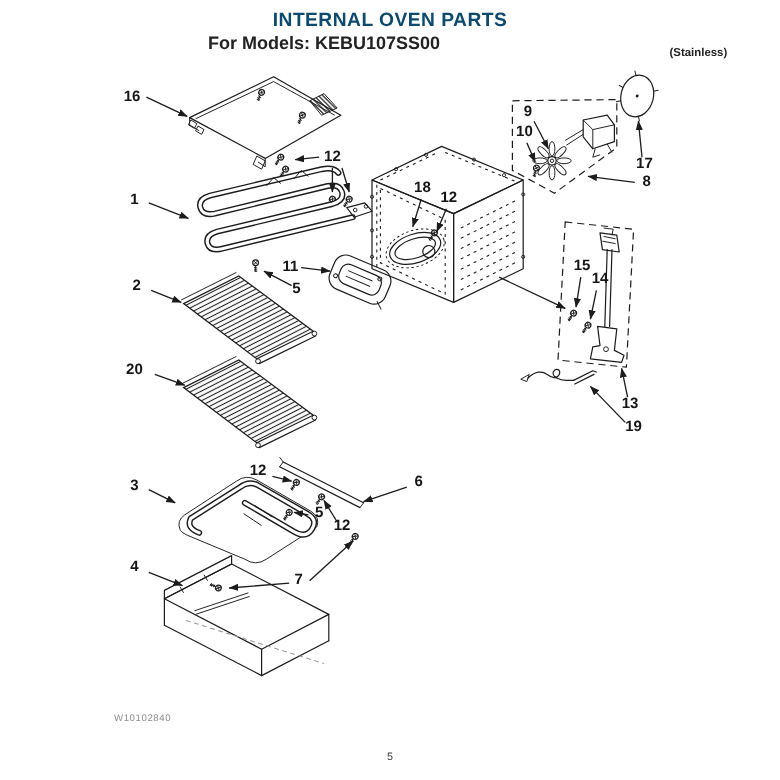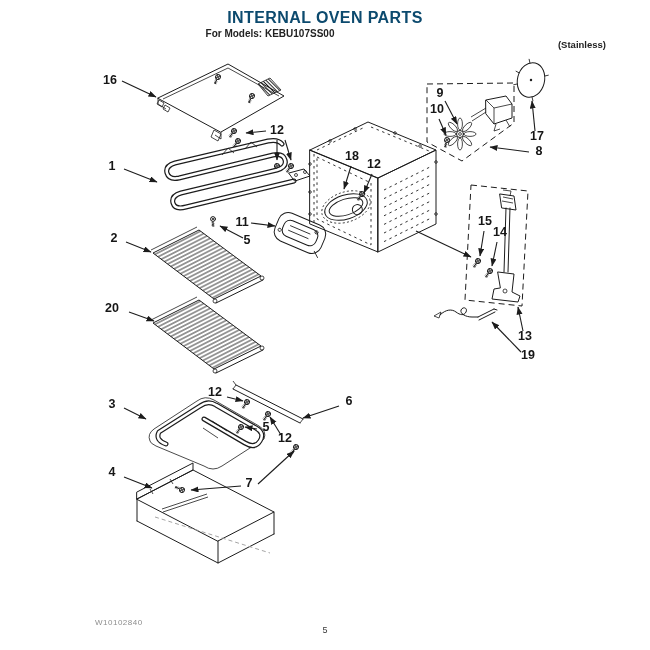--- a/index.html
+++ b/index.html
@@ -1,24 +1,24 @@
 <!DOCTYPE html>
 <html><head>
 <meta charset="utf-8">
 <style>
   html,body{margin:0;padding:0;background:#ffffff;}
   body{width:650px;height:650px;font-family:"Liberation Sans",sans-serif;}
   .page{position:relative;width:650px;height:650px;background:#fff;overflow:hidden;}
   .page-title{position:absolute;top:9px;left:0;width:650px;text-align:center;
     font-size:16px;font-weight:bold;letter-spacing:.4px;color:#0c4a6e;}
   .page-sub{position:absolute;top:28px;left:0;width:540px;text-align:center;
-    font-size:10px;font-weight:bold;color:#222;}
+    font-size:15px;font-weight:bold;color:#222;}
   .page-sub2{position:absolute;top:39px;left:0;width:606px;text-align:right;
     font-size:9.5px;font-weight:bold;color:#222;}
-  .doc-number{position:absolute;left:95px;top:594px;font-size:8px;color:#8d8d8d;letter-spacing:.5px;margin-top:24px;}
+  .doc-number{position:absolute;left:95px;top:594px;font-size:8px;color:#8d8d8d;letter-spacing:.5px;}
   .page-number{position:absolute;left:316px;top:625px;width:18px;text-align:center;font-size:9px;color:#3a3a3a;}
   svg#diagram{position:absolute;left:0;top:0;}
   svg#diagram *{vector-effect:none;}
   .ln{stroke:#1c1c1c;stroke-width:1;fill:none;stroke-linecap:round;stroke-linejoin:round;}
   .thin{stroke:#1c1c1c;stroke-width:.8;fill:none;}
   .dash{stroke:#1c1c1c;stroke-width:1;fill:none;stroke-dasharray:6 4;}
   .stitch{stroke:#1c1c1c;stroke-width:.9;fill:none;stroke-dasharray:2.5 3.5;}
   .tube-outer{stroke:#1c1c1c;stroke-width:5;fill:none;stroke-linecap:round;stroke-linejoin:round;}
   .tube-inner{stroke:#ffffff;stroke-width:2.6;fill:none;stroke-linecap:round;stroke-linejoin:round;}
   .callout-text{font-family:"Liberation Sans",sans-serif;font-size:12.5px;font-weight:600;

